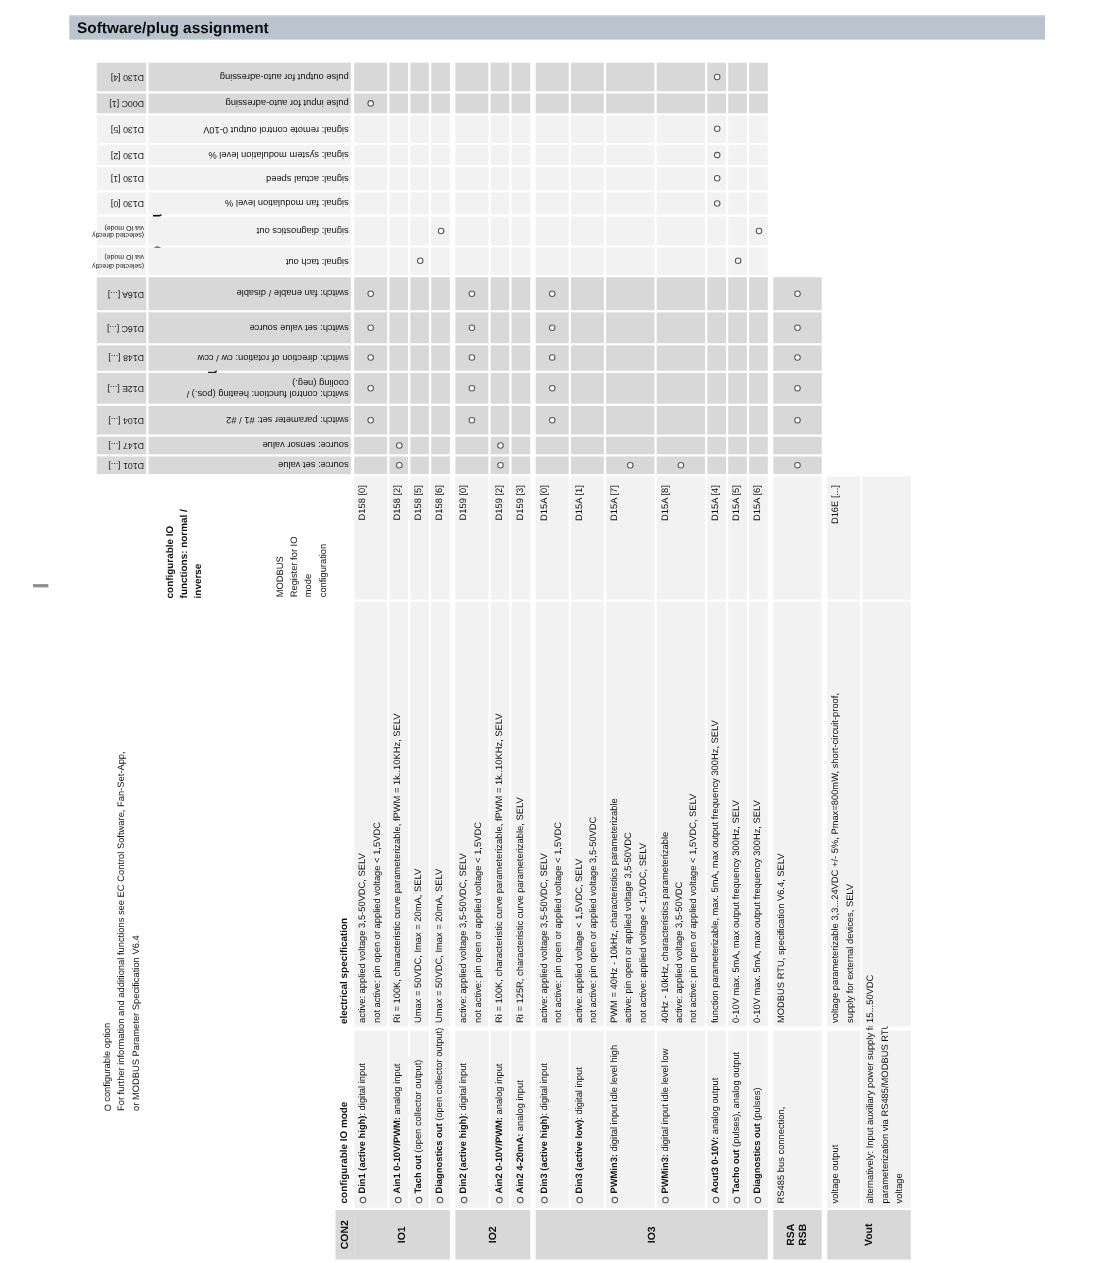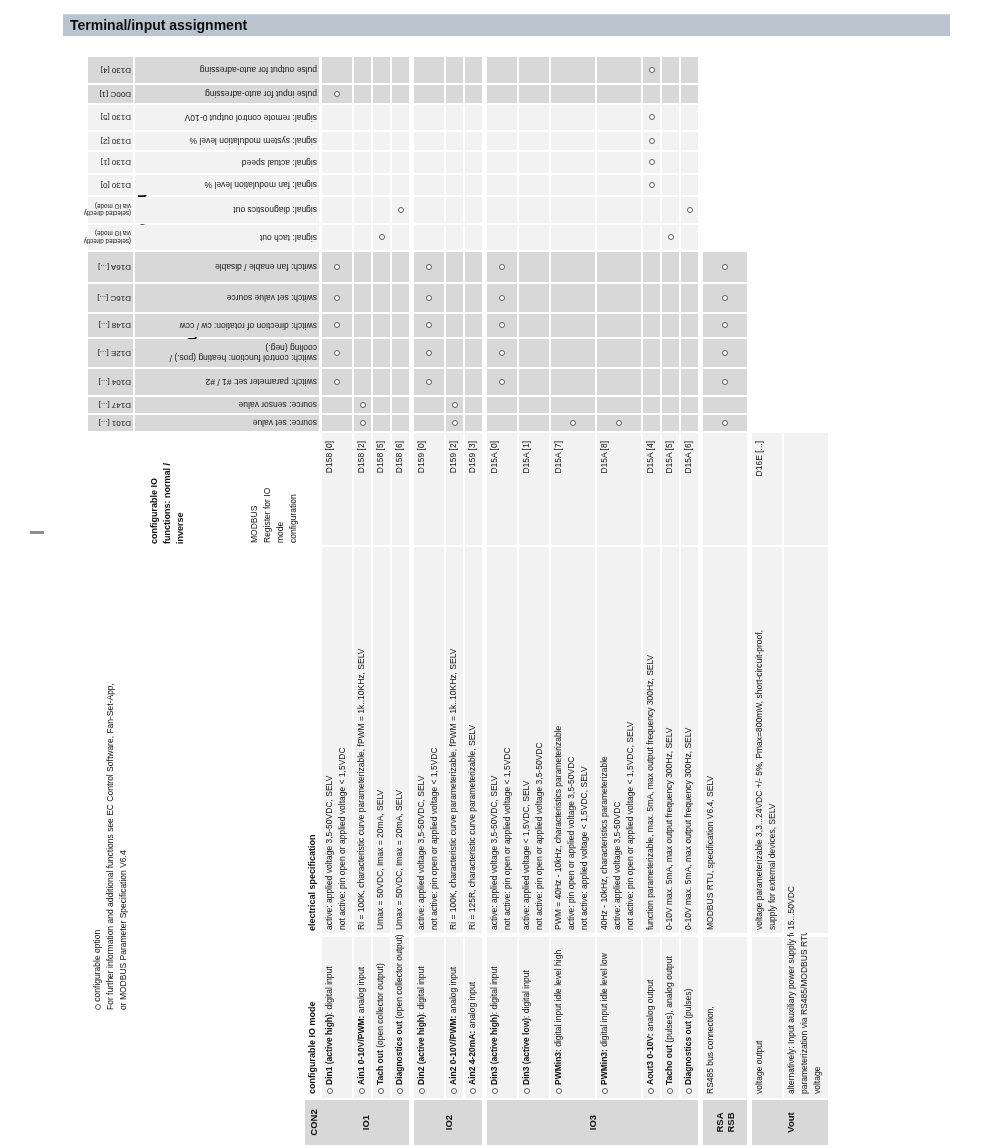--- a/index.html
+++ b/index.html
@@ -36,21 +36,21 @@
   .hdr-iomode{position:absolute;left:51px;top:219px;font-weight:bold;font-size:9px;white-space:nowrap;}
   .hdr-spec{position:absolute;left:214px;top:219px;font-weight:bold;font-size:9px;white-space:nowrap;}
   .grp-label{position:absolute;font-weight:bold;font-size:12px;letter-spacing:.5px;color:#0d0d0d;}
   .grp-input{left:783px;top:98px;}
   .grp-output{left:912px;top:48px;}
 </style>
 </head>
 <body>
 
 <div class="title-bar" style="background: rgb(185, 196, 206);">
-  <span>Terminal/input assignment</span>
+  <span>Software/plug assignment</span>
 </div>
 <div class="fold-mark"></div>
 
 <div id="natural">
 
   <div class="notes">
     <div>
       <span class="mark"></span>
       <span>configurable  option</span>
     </div>

